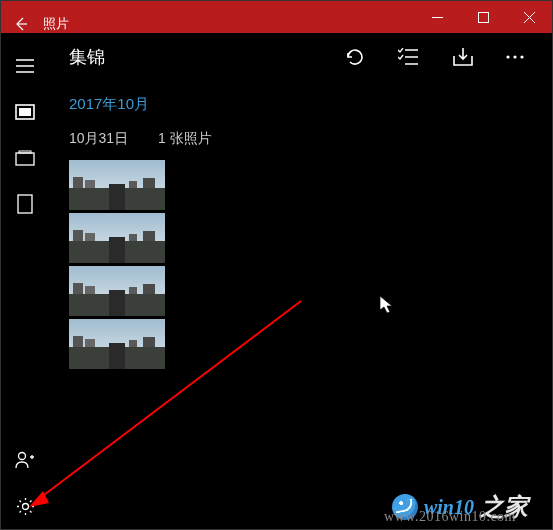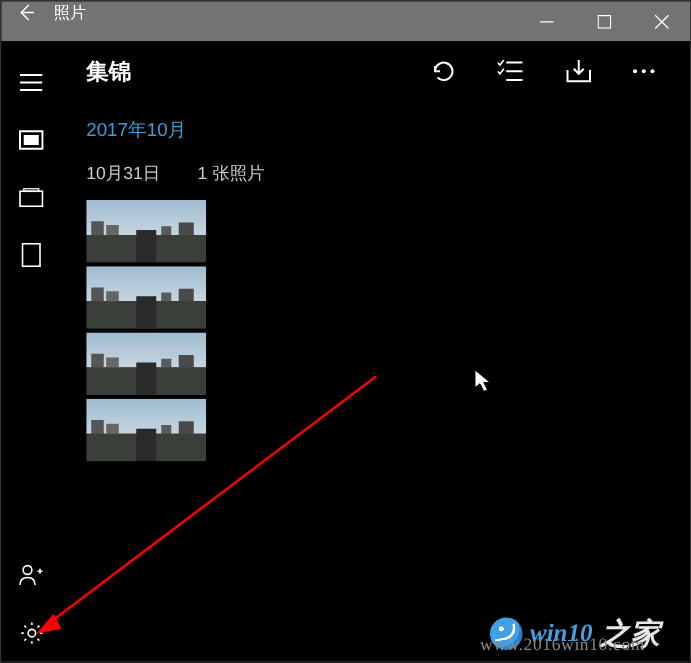--- a/index.html
+++ b/index.html
@@ -9,22 +9,22 @@
       background: #000;
       font-family: "Segoe UI", "Microsoft YaHei", sans-serif;
       color: #fff;
       overflow: hidden;
       position: relative;
       border: 1px solid #333;
     }
     .titlebar {
       height: 32px;
       display: flex;
-      align-items: flex-start;
-      background: #737373;
+      align-items: flex-end;
+      background: #b91c1c;
     }
     .titlebar-left {
       display: flex;
       align-items: center;
       gap: 12px;
       padding-left: 10px;
     }
     .back-btn {
       width: 20px;
       display: flex;
@@ -76,21 +76,21 @@
       flex-direction: column;
     }
     .main-header {
       height: 48px;
       display: flex;
       align-items: center;
       padding: 0 20px;
     }
     .main-title {
       font-size: 18px;
-      font-weight: 700;
+      font-weight: 400;
     }
     .main-header-actions {
       margin-left: auto;
       display: flex;
       gap: 32px;
       padding-right: 8px;
     }
     .action-btn {
       cursor: pointer;
       display: flex;

